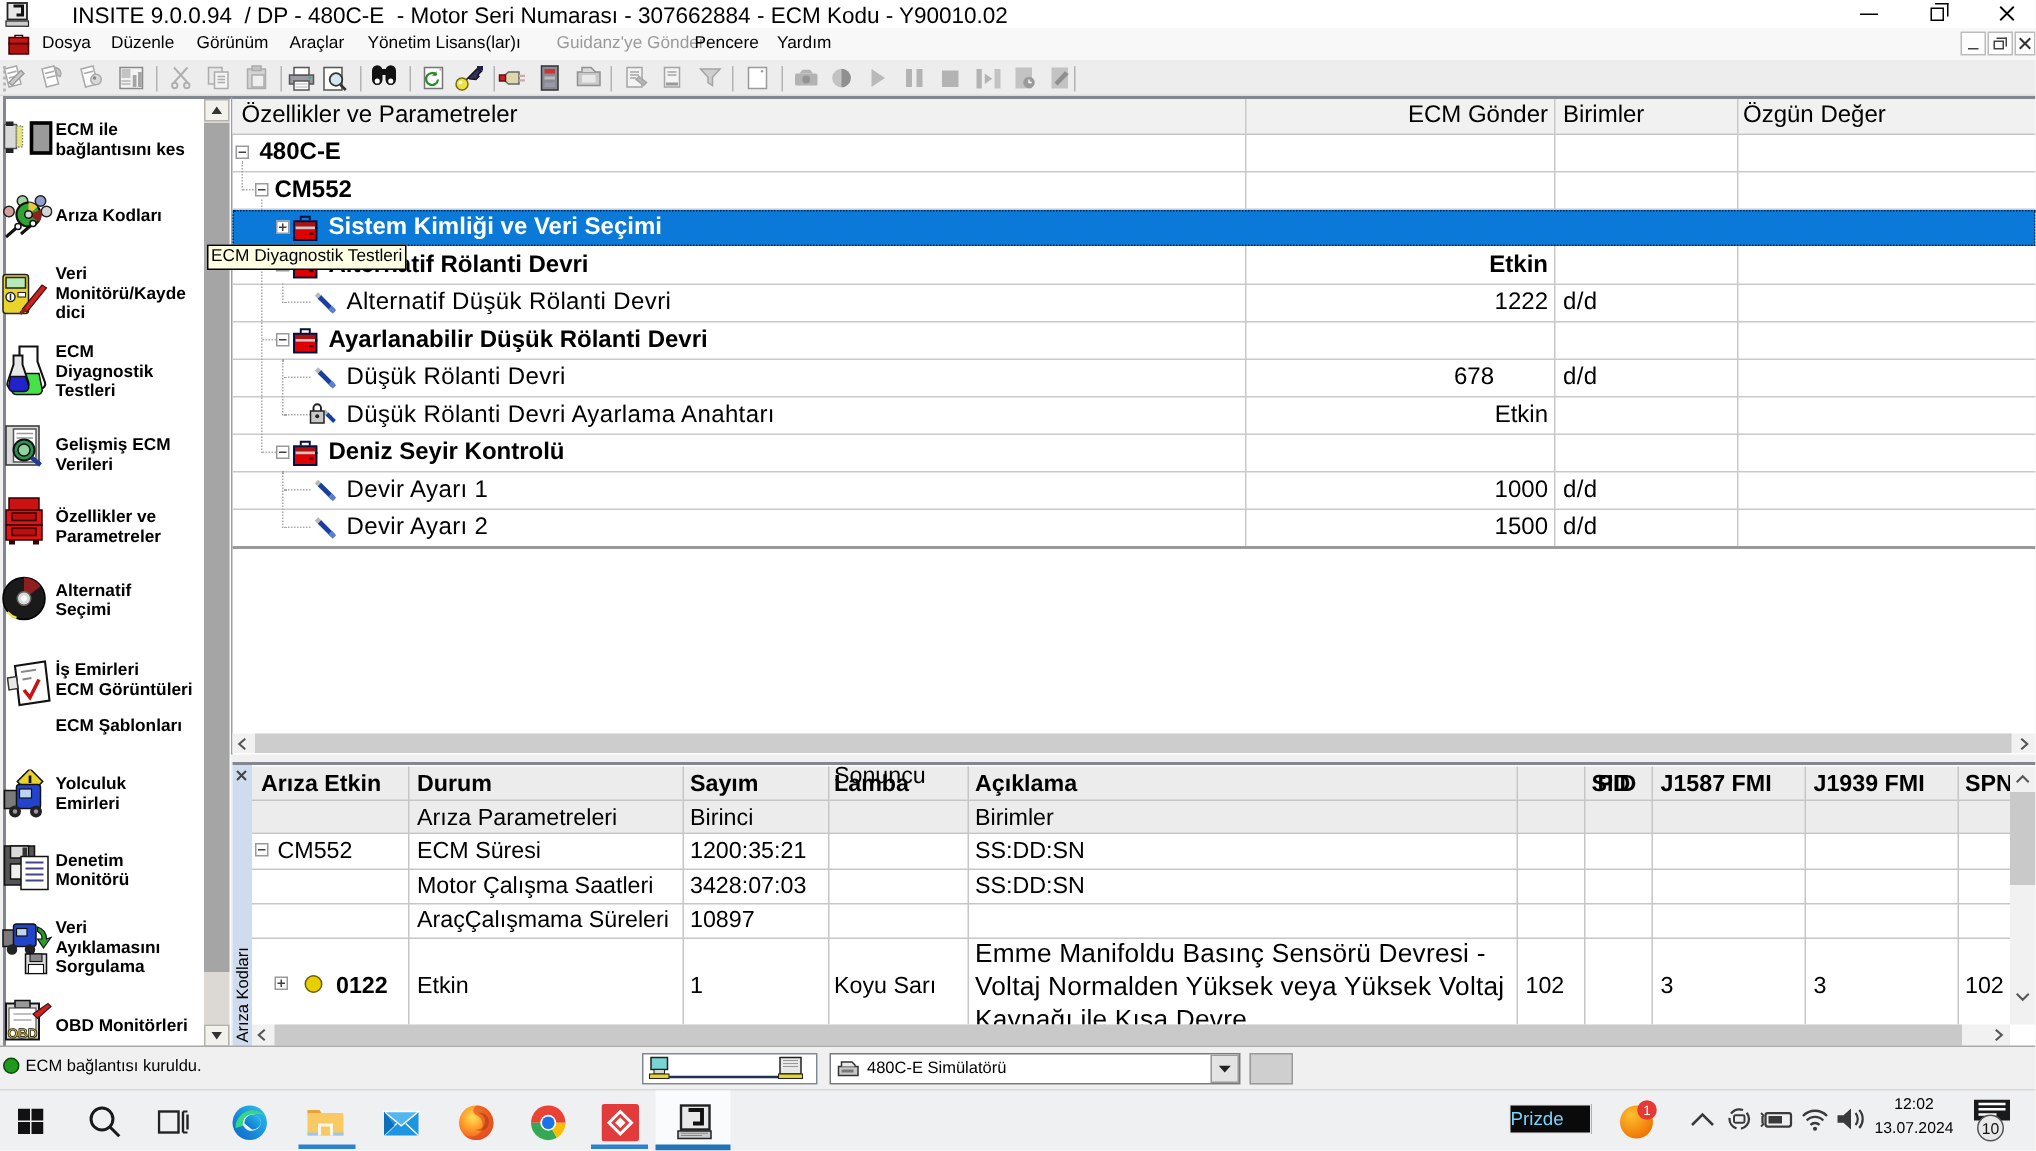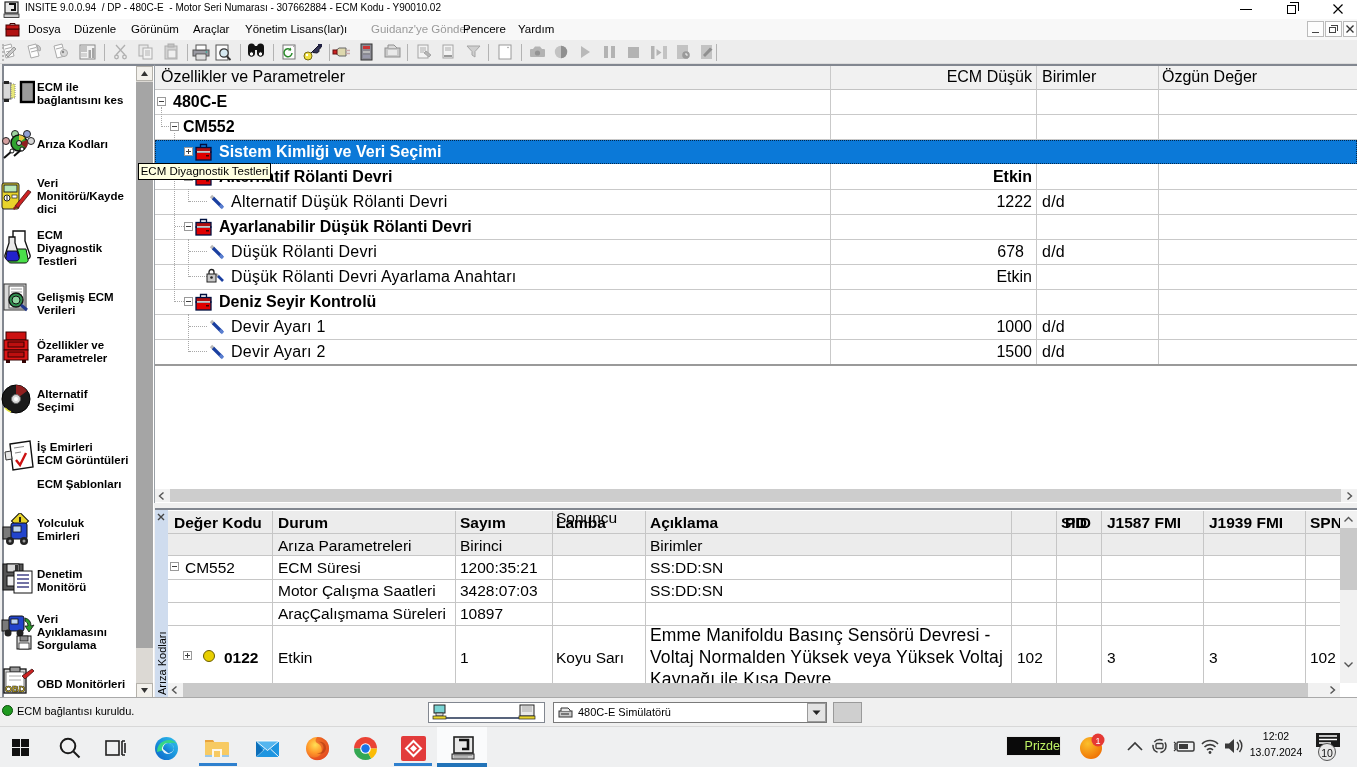--- a/index.html
+++ b/index.html
@@ -25,21 +25,21 @@
 </style>
 </head>
 <body>
 
 <div class="abs" style="left:0;top:0;width:1357px;height:19px;background:#ffffff"></div>
 <svg class="abs" style="left:3px;top:1px" width="17" height="17" viewBox="0 0 17 17">
   <rect x="2" y="1" width="13" height="11" fill="#e8e8e8" stroke="#222" stroke-width="1.2"></rect>
   <path d="M6 3 h6 v6 h-4" stroke="#111" stroke-width="2" fill="none"></path>
   <rect x="1" y="13" width="15" height="3.5" fill="#cccccc" stroke="#222" stroke-width="0.8"></rect>
 </svg>
-<div class="abs" style="left:25px;top:2px;font-size:10px;white-space:pre">INSITE 9.0.0.94  / DP - 480C-E  - Motor Seri Numarası - 307662884 - ECM Kodu - Y90010.02</div>
+<div class="abs" style="left:48px;top:2px;font-size:15px;white-space:pre">INSITE 9.0.0.94  / DP - 480C-E  - Motor Seri Numarası - 307662884 - ECM Kodu - Y90010.02</div>
 <div class="abs" style="left:1240px;top:9px;width:12px;height:1px;background:#000"></div>
 <div class="abs" style="left:1287px;top:5px;width:9px;height:9px;border:1px solid #000;background:#fff"></div>
 <div class="abs" style="left:1290px;top:2px;width:9px;height:9px;border-top:1px solid #000;border-right:1px solid #000"></div>
 <svg class="abs" style="left:1332px;top:3px" width="12" height="12" viewBox="0 0 12 12">
     <path d="M1.5 1.5 L10.5 10.5 M10.5 1.5 L1.5 10.5" stroke="#000" stroke-width="1.2"></path>
   </svg>
 
 <div class="abs" style="left:0;top:19px;width:1357px;height:21px;background:#f8f8f8"></div>
 <svg class="abs" style="left:5px;top:23px" width="15" height="14" viewBox="0 0 15 14">
   <rect x="1" y="6" width="13" height="7" fill="#b11212" stroke="#420000"></rect>
@@ -320,21 +320,21 @@
 <div class="abs" style="left:136px;top:82px;width:17px;height:566px;background:#a5a5a5"></div>
 <div class="abs" style="left:136px;top:683px;width:17px;height:15px;background:#f3f1ec;border:1px solid #b5b2ab"></div>
 <svg class="abs" style="left:140px;top:687px" width="9" height="7">
       <path d="M4.5 6 L8 1 H1z" fill="#333"></path>
     </svg>
 </div>
 <div id="treecontent">
 
 <div class="abs" style="left:155px;top:66px;width:1202px;height:23px;background:#f1f1f1"></div>
 <span class="th" style="left:161px;top:68px">Özellikler ve Parametreler</span>
-<div class="th" style="left:932px;top:68px;width:100px;text-align:right">ECM Düşük</div>
+<div class="th" style="left:932px;top:68px;width:100px;text-align:right">ECM Gönder</div>
 <span class="th" style="left:1042px;top:68px">Birimler</span>
 <span class="th" style="left:1162px;top:68px">Özgün Değer</span>
 <div class="abs" style="left:155px;top:89px;width:1202px;height:1px;background:#c3c3c3"></div>
 
 <div class="abs" style="left:830px;top:66px;width:1px;height:299px;background:#c9c9c9"></div>
 <div class="abs" style="left:1036px;top:66px;width:1px;height:299px;background:#c9c9c9"></div>
 <div class="abs" style="left:1158px;top:66px;width:1px;height:299px;background:#c9c9c9"></div>
 
 <div class="rowline" style="top:114px"></div>
 <div class="rowline" style="top:139px"></div>
@@ -449,21 +449,21 @@
 <span class="tt" style="left:231px;top:193px">Alternatif Düşük Rölanti Devri</span>
 <span class="tt tb" style="left:219px;top:218px">Ayarlanabilir Düşük Rölanti Devri</span>
 <span class="tt" style="left:231px;top:243px">Düşük Rölanti Devri</span>
 <span class="tt" style="left:231px;top:268px">Düşük Rölanti Devri Ayarlama Anahtarı</span>
 <span class="tt tb" style="left:219px;top:293px">Deniz Seyir Kontrolü</span>
 <span class="tt" style="left:231px;top:318px">Devir Ayarı 1</span>
 <span class="tt" style="left:231px;top:343px">Devir Ayarı 2</span>
 
 <div class="tv tb" style="left:932px;top:168px;width:100px">Etkin</div>
 <div class="tv" style="left:932px;top:193px;width:100px">1222</div>
-<div class="tv" style="left:924px;top:243px;width:100px">678</div>
+<div class="tv" style="left:896px;top:243px;width:100px">678</div>
 <div class="tv" style="left:932px;top:268px;width:100px">Etkin</div>
 <div class="tv" style="left:932px;top:318px;width:100px">1000</div>
 <div class="tv" style="left:932px;top:343px;width:100px">1500</div>
 <span class="tt" style="left:1042px;top:193px">d/d</span>
 <span class="tt" style="left:1042px;top:243px">d/d</span>
 <span class="tt" style="left:1042px;top:318px">d/d</span>
 <span class="tt" style="left:1042px;top:343px">d/d</span>
 
 <div class="abs" style="left:155px;top:489px;width:1202px;height:13px;background:#f1f1f1"></div>
 <div class="abs" style="left:170px;top:489px;width:1171px;height:13px;background:#cdcdcd"></div>
@@ -476,21 +476,21 @@
 </div>
 <div id="faultcontent">
 
 <div class="abs" style="left:155px;top:510px;width:13px;height:188px;background:#cfdcee"></div>
 <svg class="abs" style="left:156px;top:512px" width="10" height="10" viewBox="0 0 10 10">
       <path d="M2 2 L8 8 M8 2 L2 8" stroke="#444" stroke-width="1.4"></path>
     </svg>
 <div class="abs" style="left:156px;top:695px;font-size:11px;transform:rotate(-90deg);transform-origin:0 0;white-space:pre">Arıza Kodları</div>
 
 <div class="abs" style="left:168px;top:511px;width:1172px;height:44px;background:#ececec"></div>
-<span class="fc fh" style="left:174px;top:514px">Değer Kodu</span>
+<span class="fc fh" style="left:174px;top:514px">Arıza Etkin</span>
 <span class="fc fh" style="left:278px;top:514px">Durum</span>
 <span class="fc fh" style="left:460px;top:514px">Sayım</span>
 <span class="fc fh" style="left:556px;top:514px">Lamba</span>
 <span class="fc fh" style="left:650px;top:514px">Açıklama</span>
 <span class="fc fh" style="left:1065px;top:514px">PID</span>
 <span class="fc fh" style="left:1061px;top:514px">SID</span>
 <span class="fc fh" style="left:1107px;top:514px">J1587 FMI</span>
 <span class="fc fh" style="left:1209px;top:514px">J1939 FMI</span>
 <span class="fc fh" style="left:1310px;top:514px">SPN</span>
 <span class="fc" style="left:278px;top:537px">Arıza Parametreleri</span>
@@ -657,21 +657,21 @@
   <rect x="0" y="0" width="25" height="25" rx="2" fill="#e23b3b"></rect>
   <path d="M12.5 5 L20 12.5 L12.5 20 L5 12.5z" fill="none" stroke="#fff" stroke-width="2"></path>
   <path d="M12.5 9 L16 12.5 L12.5 16 L9 12.5z" fill="#fff"></path>
 </svg>
 <svg class="abs" style="left:450px;top:735px" width="26" height="26" viewBox="0 0 26 26">
   <rect x="4" y="2" width="19" height="16" fill="#e8e8e8" stroke="#222" stroke-width="1.6"></rect>
   <path d="M9 5 h9 v9 h-6" stroke="#111" stroke-width="2.6" fill="none"></path>
   <rect x="2" y="19" width="22" height="5" fill="#cccccc" stroke="#222"></rect>
   <path d="M4 20.5 h18 M4 22 h14" stroke="#888" stroke-width="0.7"></path>
 </svg>
-<div class="abs" style="left:1006px;top:736px;width:55px;height:20px;background:#0a0a0a;border:1px solid #e8e8e8;color:#bef264;font-size:12.5px;text-align:right;line-height:19px">Prizde</div>
+<div class="abs" style="left:1006px;top:736px;width:55px;height:20px;background:#0a0a0a;border:1px solid #e8e8e8;color:#7dd3fc;font-size:12.5px;text-align:left;line-height:19px">Prizde</div>
 <svg class="abs" style="left:1078px;top:733px" width="28" height="28" viewBox="0 0 28 28">
   <defs>
         <radialGradient id="og" cx="0.35" cy="0.3" r="0.8">
           <stop offset="0" stop-color="#fbc02d"></stop>
           <stop offset="1" stop-color="#ef6c00"></stop>
         </radialGradient>
       </defs>
   <circle cx="13" cy="15" r="11" fill="url(#og)"></circle>
   <circle cx="20" cy="7" r="6.5" fill="#e53935"></circle>
       <text x="17.5" y="10.5" font-size="9" fill="#fff" font-family="Liberation Sans">1</text>

